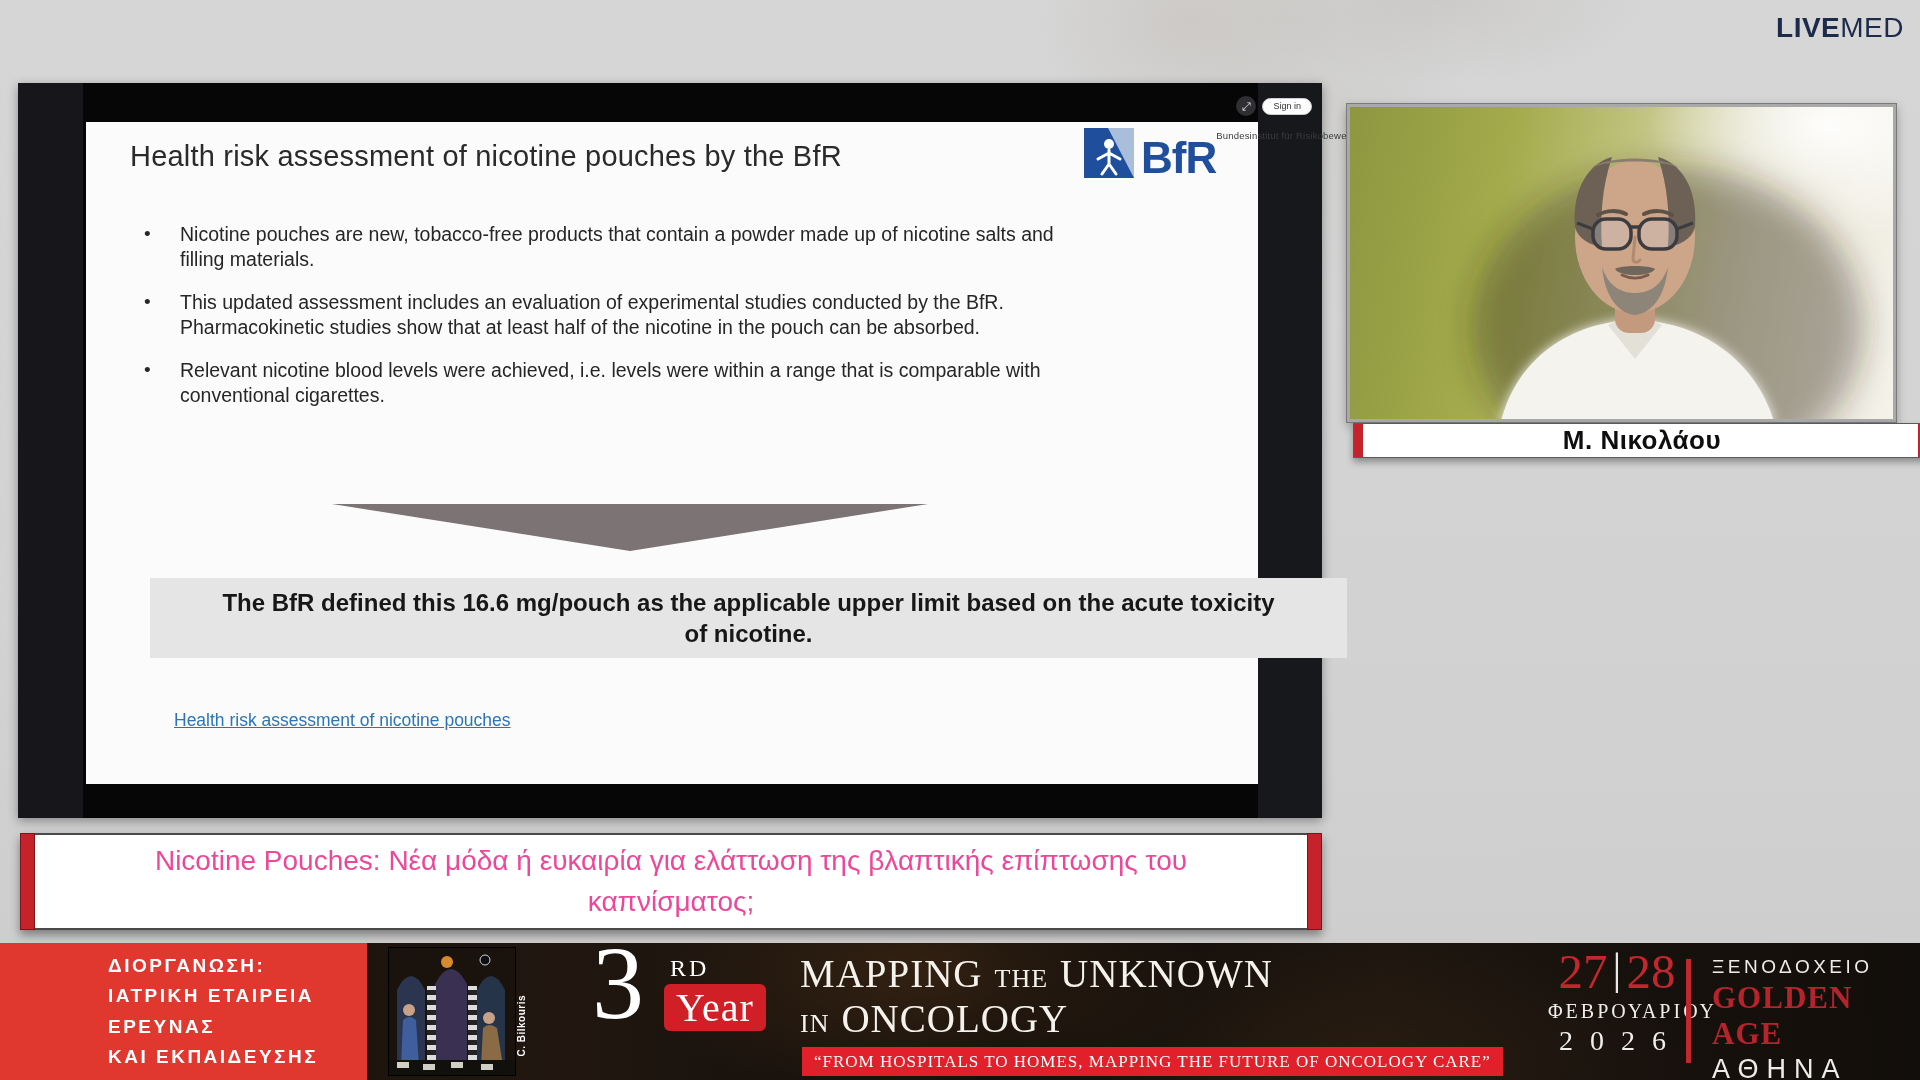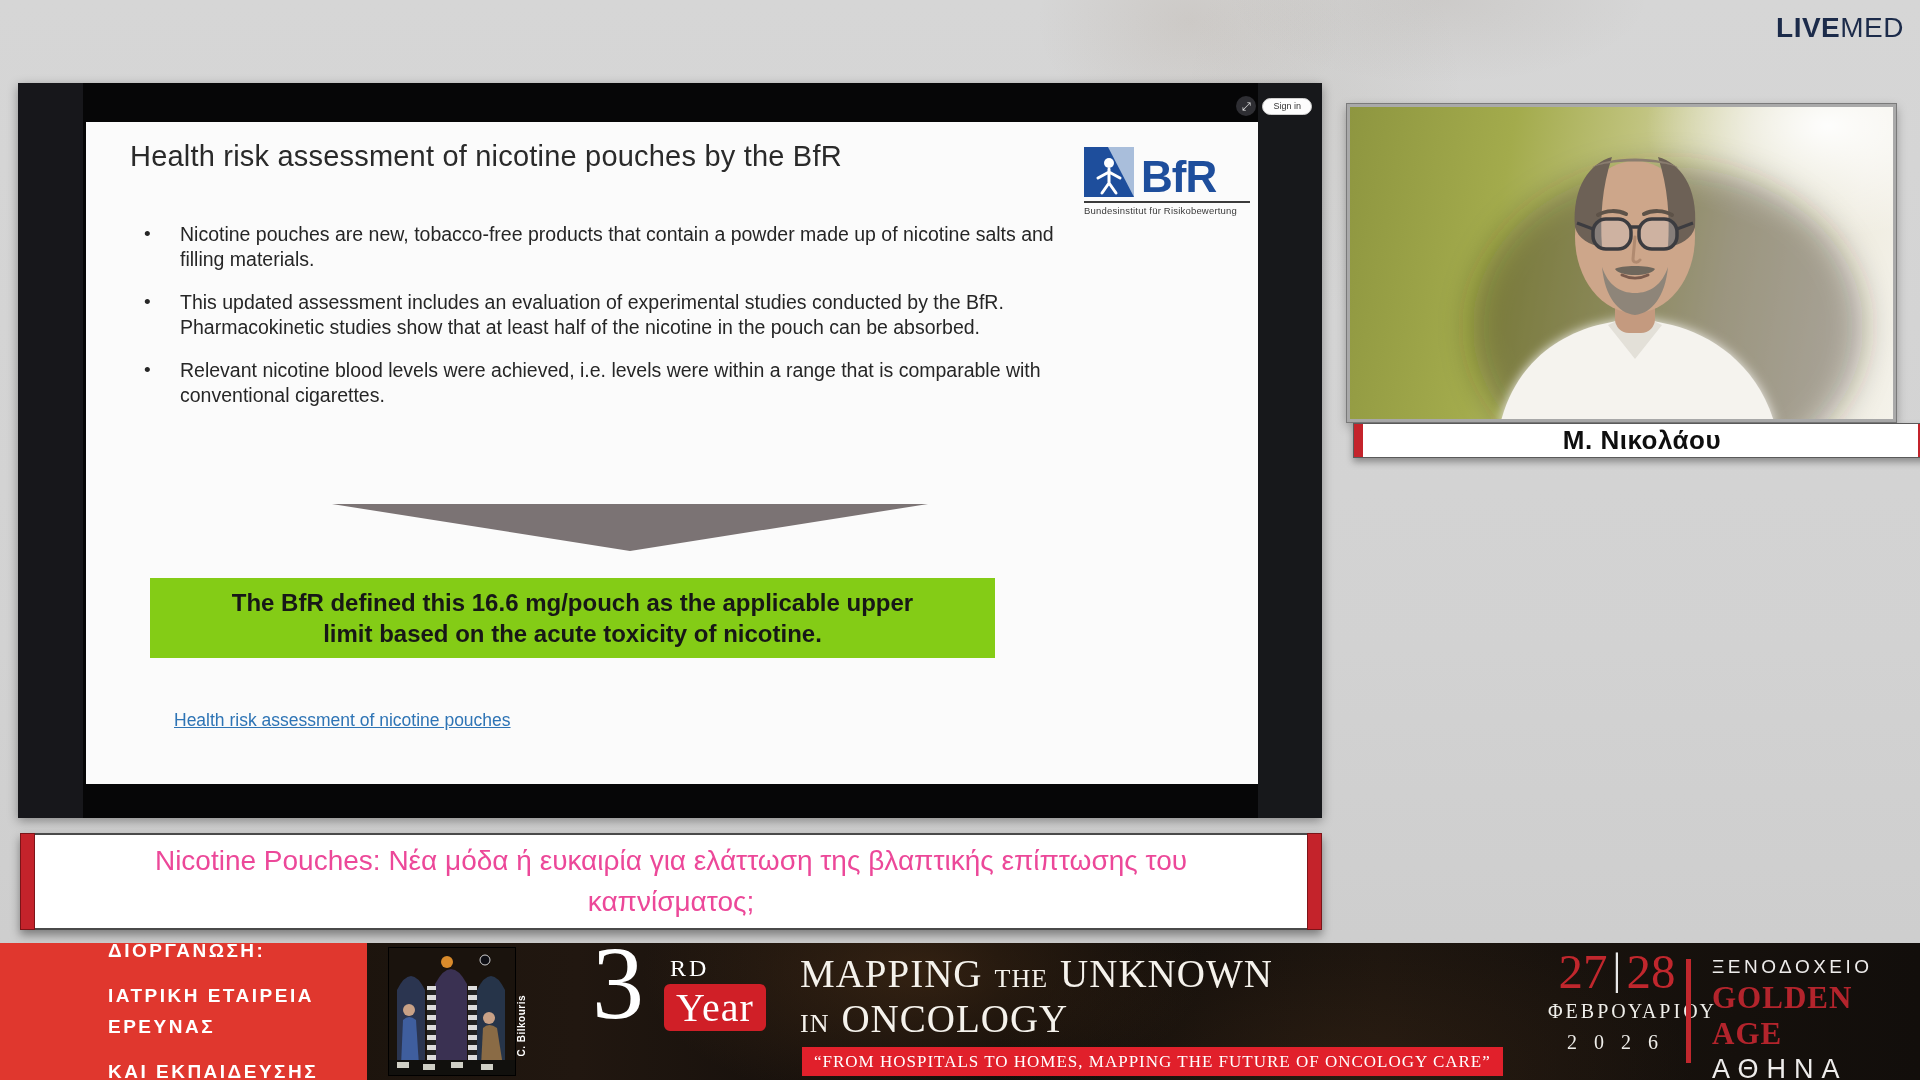--- a/index.html
+++ b/index.html
@@ -44,21 +44,21 @@
   .slide {
     position:absolute; left:68px; top:39px; width:1172px; height:662px;
     background:#fbfbfb; color:#262626;
   }
   .slide-title {
     position:absolute; left:44px; top:16px; width:880px;
     font-size:29px; line-height:1.26; color:#2a2a2a; letter-spacing:.2px;
   }
 
   
-  .bfr-logo { position:absolute; right:8px; top:6px; width:166px; display:flex; flex-direction:column;margin-top:19px; }
+  .bfr-logo { position:absolute; right:8px; top:6px; width:166px; display:flex; flex-direction:row; }
   .bfr-row { display:flex; align-items:flex-end; gap:7px; padding-bottom:4px; }
   .bfr-mark { width:50px; height:50px; position:relative; background:#1e4e9c; overflow:hidden; }
   .bfr-sail { position:absolute; right:0; top:0; width:0; height:0;
     border-top:50px solid #a9bedb; border-left:26px solid transparent; }
   .bfr-word { font-size:44px; font-weight:700; color:#1e4e9c; line-height:.9; letter-spacing:-1px; }
   .bfr-rule { height:2px; background:#3b3b3b; width:100%; }
   .bfr-sub { font-size:9.5px; color:#3b3b3b; padding-top:2px; letter-spacing:.2px; white-space:nowrap; }
 
   .bullets { position:absolute; left:52px; top:100px; width:980px; list-style:none; }
   .bullets li {
@@ -67,22 +67,22 @@
   }
   .bullets li::before { content:"•"; position:absolute; left:6px; top:0; font-size:19px; color:#262626; }
 
   .down-triangle {
     position:absolute; left:246px; top:382px; width:0; height:0;
     border-left:298px solid transparent; border-right:298px solid transparent;
     border-top:47px solid #7b7374;
   }
 
   .highlight-box {
-    position:absolute; left:64px; top:456px; width:845px; height:80px;
-    background:#84cc16; display:flex; align-items:center; justify-content:center;
+    position:absolute; left:64px; top:456px; width:1197px; height:80px;
+    background:#e5e5e5; display:flex; align-items:center; justify-content:center;
     text-align:center; padding:0 68px;
   }
   .highlight-box .txt { font-size:24px; font-weight:700; line-height:1.3; color:#171717; }
 
   .source-link {
     position:absolute; left:88px; top:588px; font-size:17.5px; color:#2e74b5;
     text-decoration:underline; cursor:pointer;
   }
 
   
@@ -123,21 +123,21 @@
   .footer {
     position:absolute; left:0; top:943px; width:1920px; height:137px; overflow:hidden;
     background:
       radial-gradient(400px 200px at 48% 20%, rgba(92,58,28,.45), transparent 70%),
       radial-gradient(500px 220px at 70% 90%, rgba(70,45,25,.35), transparent 70%),
       linear-gradient(90deg,#151009 0%, #211710 30%, #0e0b09 52%, #1b140e 72%, #120e0b 100%);
   }
   .org-block {
     position:absolute; left:0; top:0; width:367px; height:137px; background:#e0372e;
     display:flex; flex-direction:column; justify-content:center; padding-left:108px;
-    color:#fff; font-weight:700; font-size:19px; letter-spacing:2.5px; line-height:1.6;gap:15px;
+    color:#fff; font-weight:700; font-size:19px; letter-spacing:2.5px; line-height:1.6;
   }
   .artwork { position:absolute; left:389px; top:5px; width:126px; height:127px;
     box-shadow:0 0 0 1px #000; }
   .art-credit {
     position:absolute; left:516px; top:52px; color:#fff; font-size:10px; letter-spacing:.5px;
     writing-mode:vertical-rl; transform:rotate(180deg); font-weight:700;
   }
   .year-block { position:absolute; left:592px; top:0; width:180px; height:137px; color:#fff; font-family:"Liberation Serif", serif; }
   .year-num { position:absolute; left:0; top:-12px; font-size:104px; line-height:1; font-weight:400; }
   .year-ord { position:absolute; left:78px; top:12px; font-size:24px; letter-spacing:3px; }
@@ -151,21 +151,21 @@
   .event-title .small { font-size:26px; }
   .tagline {
     position:absolute; left:802px; top:104px; height:29px; background:#e1202b; color:#fff;
     display:flex; align-items:center; padding:0 12px; font-family:"Liberation Serif", serif;
     font-size:17px; letter-spacing:1px; white-space:nowrap;
   }
   .dates-block { position:absolute; left:1548px; top:4px; width:138px; text-align:center; font-family:"Liberation Serif", serif; }
   .dates-days { font-size:49px; line-height:1; color:#c1272d; display:flex; justify-content:center; align-items:center; }
   .dates-days .sep { color:#e8e8e8; font-weight:300; font-size:44px; padding:0 5px; position:relative; top:-2px; }
   .dates-month { margin-top:4px; font-size:20px; color:#efeeea; letter-spacing:3px; }
-  .dates-year { margin-top:8px; font-size:20px; color:#efeeea; letter-spacing:17px; text-indent:8px; }
+  .dates-year { margin-top:2px; font-size:28px; color:#efeeea; letter-spacing:17px; text-indent:8px; }
   .footer-divider { position:absolute; left:1686px; top:16px; width:5px; height:104px; background:#c1272d; }
   .venue-block { position:absolute; left:1712px; top:13px; color:#eeeceb; }
   .venue-label { font-size:19px; letter-spacing:3.5px; font-weight:400; }
   .venue-name { font-family:"Liberation Serif", serif; font-size:31px; color:#b3242c; letter-spacing:1px; margin-top:2px; font-weight:700; }
   .venue-city { font-size:27px; letter-spacing:8px; font-weight:300; margin-top:2px; }
 </style>
 </head>
 <body>
 
 <div class="bg-watermark"></div>

